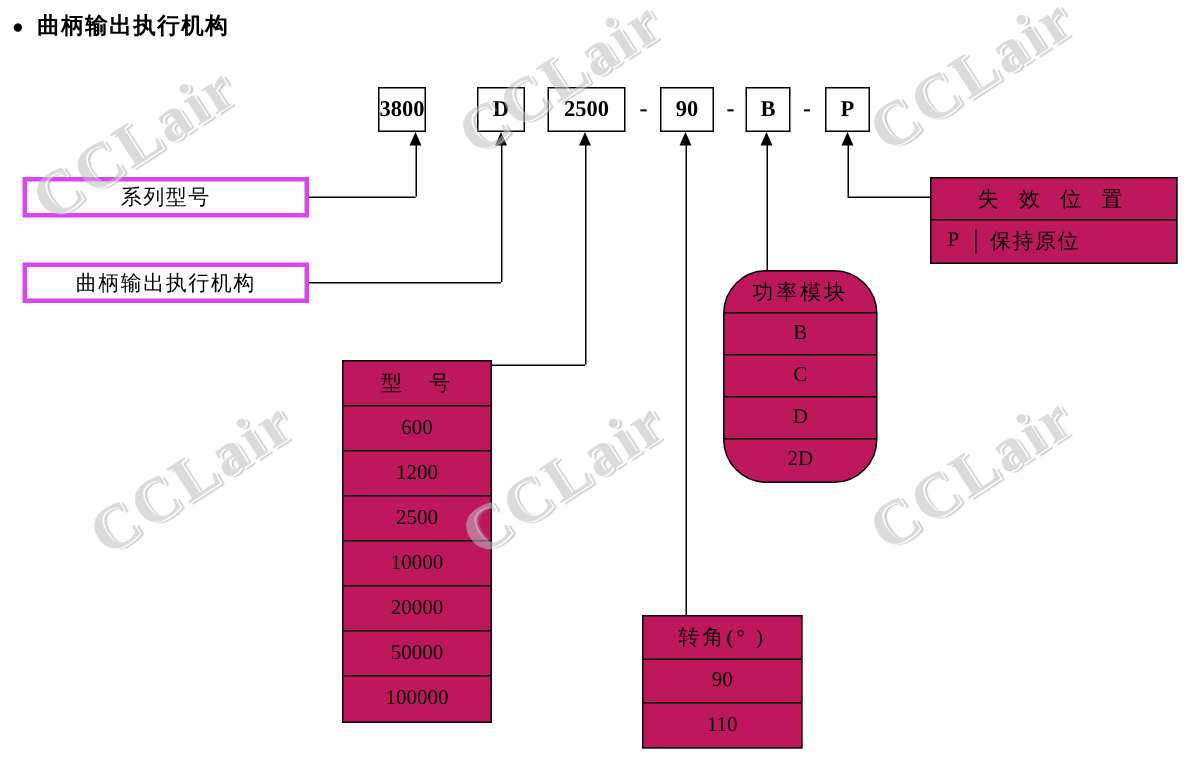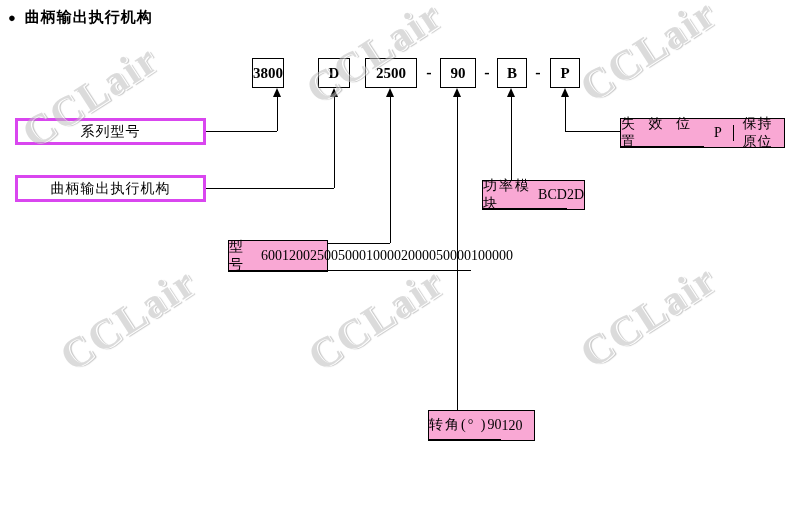--- a/index.html
+++ b/index.html
@@ -64,23 +64,23 @@
     position: absolute;
     width: 0; height: 0;
     border-left: 4px solid transparent;
     border-right: 4px solid transparent;
     border-bottom: 9px solid #000;
     z-index: 2;
   }
   .tbl {
     position: absolute;
     border: 1px solid #000;
-    background: #f9a8d4;
-    display: flex;
-    flex-direction: row;
+    background: #be185d;
+    display: flex;
+    flex-direction: column;
     z-index: 2;
   }
   .tbl .row {
     display: flex;
     align-items: center;
     justify-content: center;
     border-bottom: 1px solid #000;
     font-size: 14px;
   }
   .tbl .row:last-child { border-bottom: none; }
@@ -161,34 +161,33 @@
 
   <div class="hline" style="left:565px; top:131px; width:55px;"></div>
   <div class="vline" style="left:565px; top:96px; height:35px;"></div>
   <div class="arrow-up" style="left:561px; top:88px;"></div>
 
   <div class="tbl model-tbl" style="left:228px; top:240px; width:100px;">
     <div class="row header">型　号</div>
     <div class="row">600</div>
     <div class="row">1200</div>
     <div class="row">2500</div>
-    <div class="row">5000</div>
     <div class="row">10000</div>
     <div class="row">20000</div>
     <div class="row">50000</div>
     <div class="row">100000</div>
   </div>
 
   <div class="tbl angle-tbl" style="left:428px; top:410px; width:107px;">
     <div class="row header">转角(° )</div>
     <div class="row">90</div>
-    <div class="row">120</div>
-  </div>
-
-  <div class="tbl power-tbl" style="left:482px; top:180px; width:103px;">
+    <div class="row">110</div>
+  </div>
+
+  <div class="tbl power-tbl" style="left:482px; top:180px; width:103px;border-radius:29px;">
     <div class="row header">功率模块</div>
     <div class="row">B</div>
     <div class="row">C</div>
     <div class="row">D</div>
     <div class="row">2D</div>
   </div>
 
   <div class="tbl fail-tbl" style="left:620px; top:118px; width:165px;">
     <div class="row header">失 效 位 置</div>
     <div class="row fail-row">

